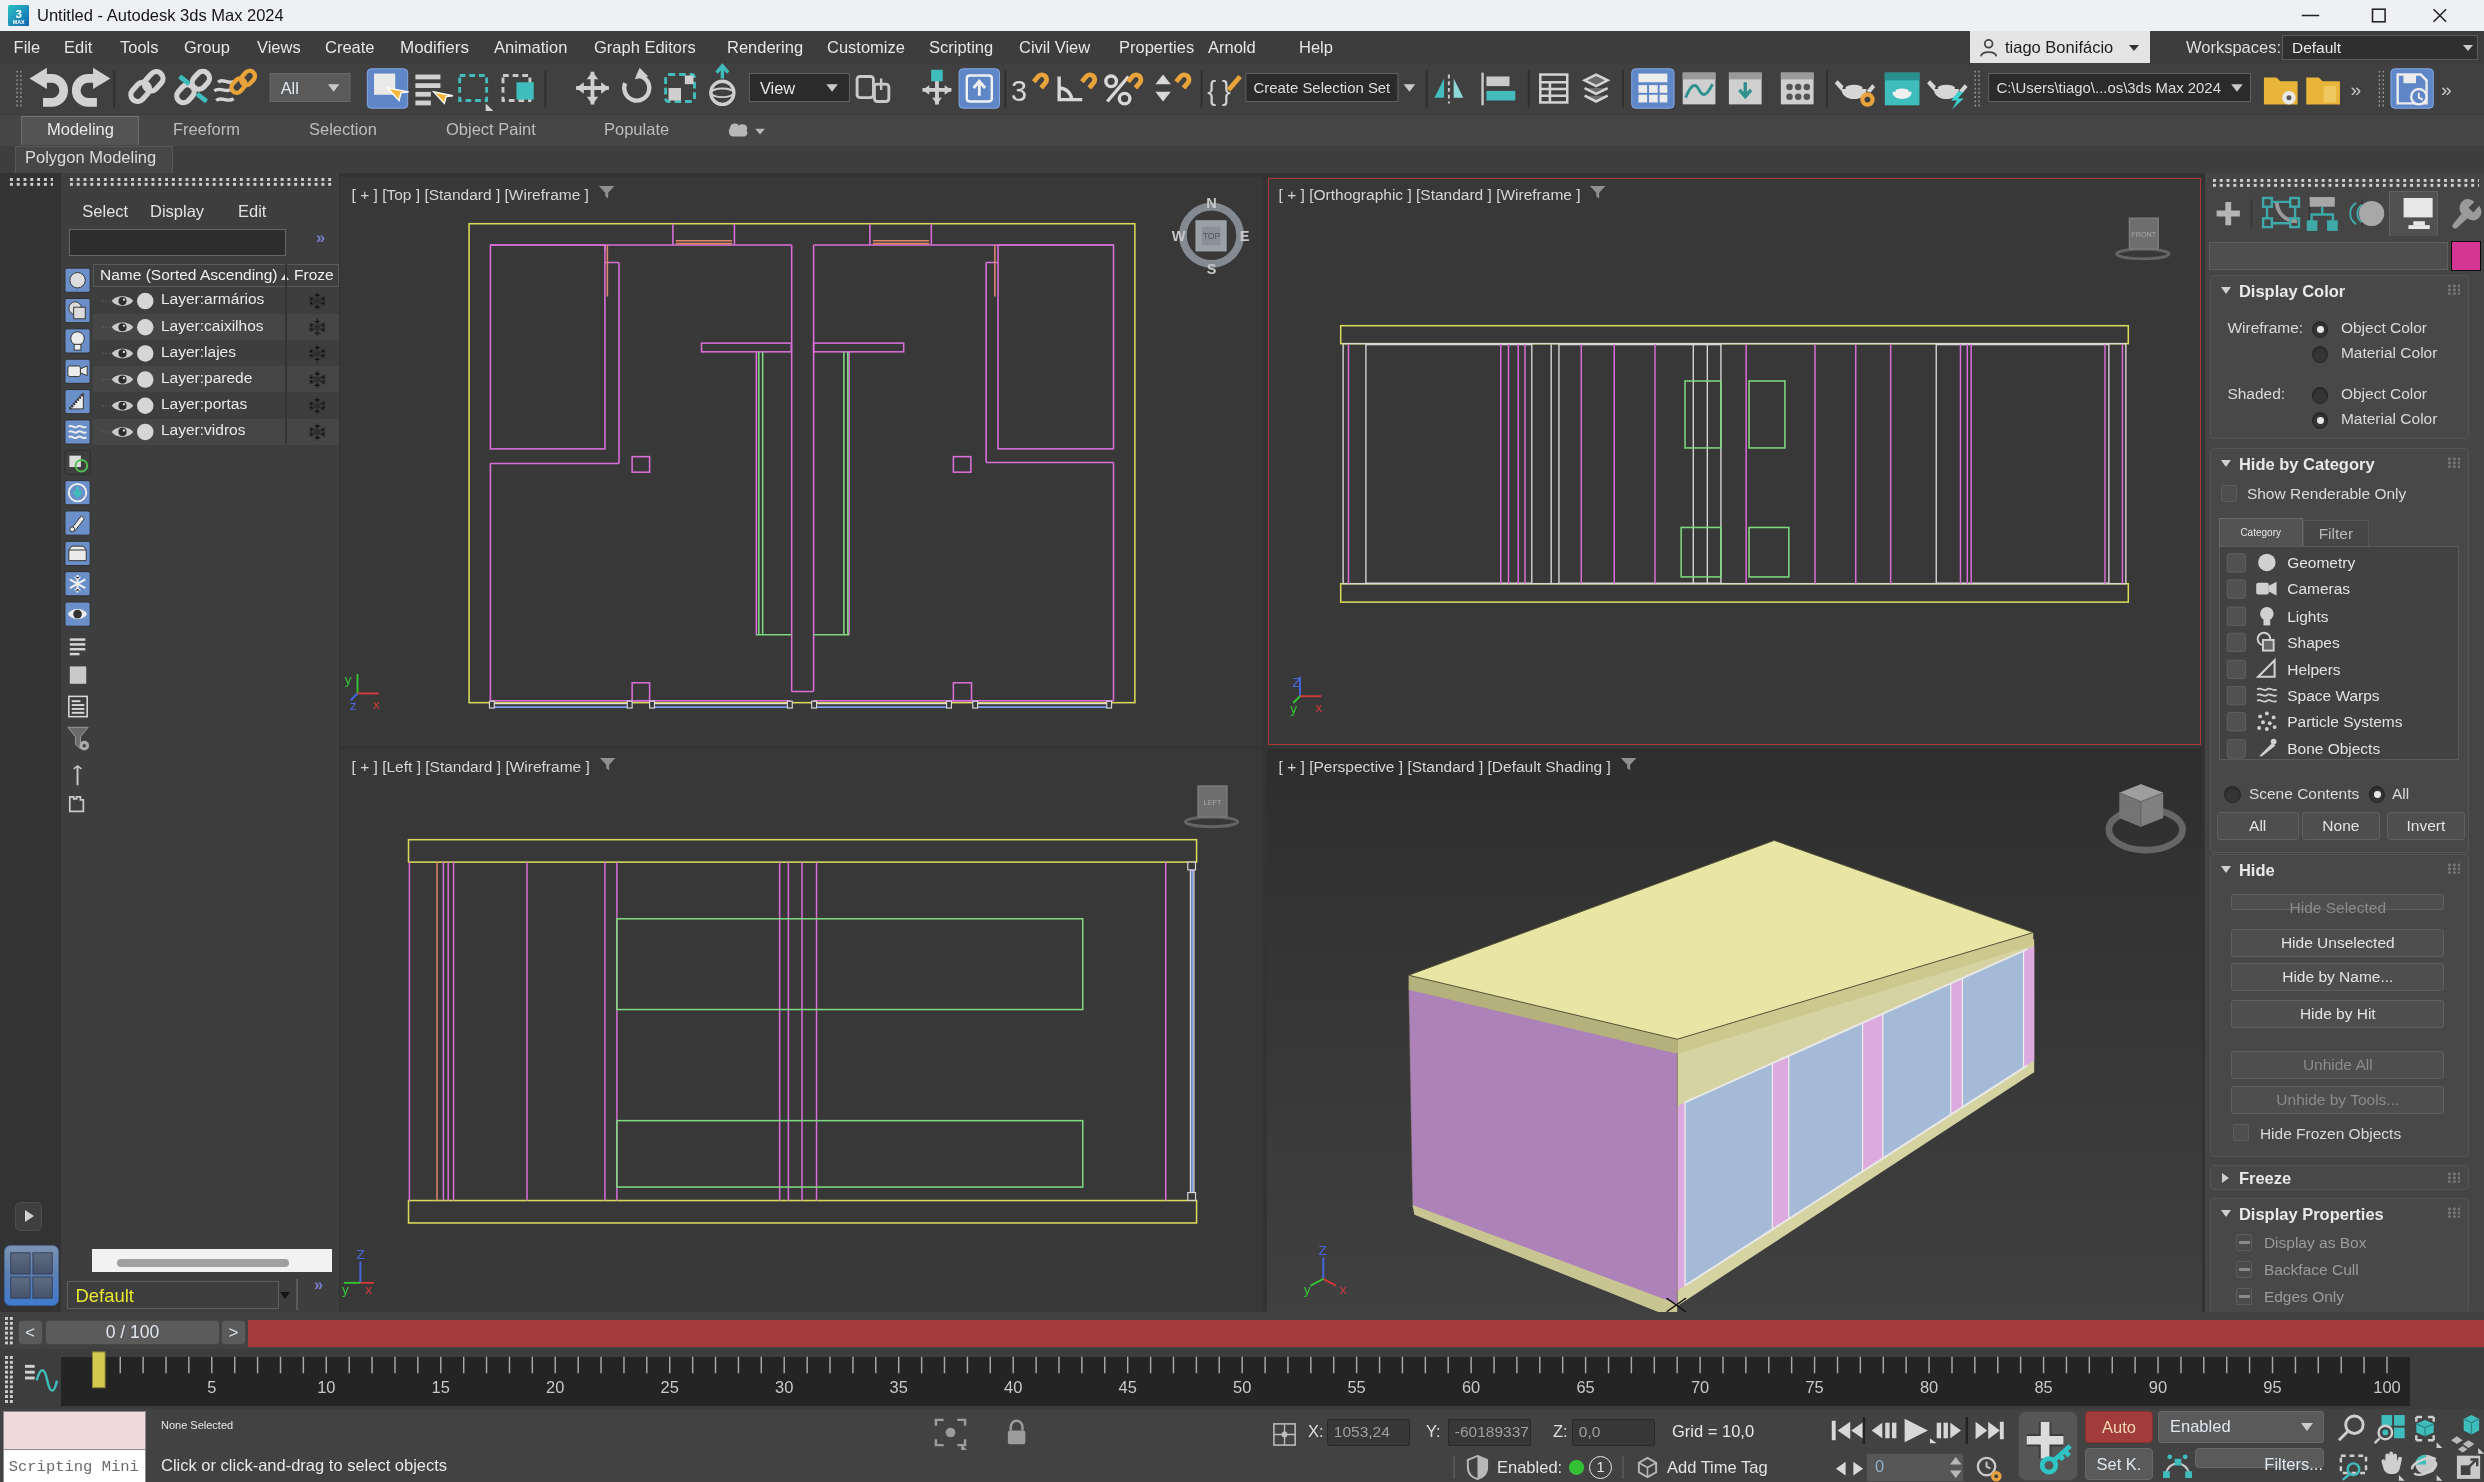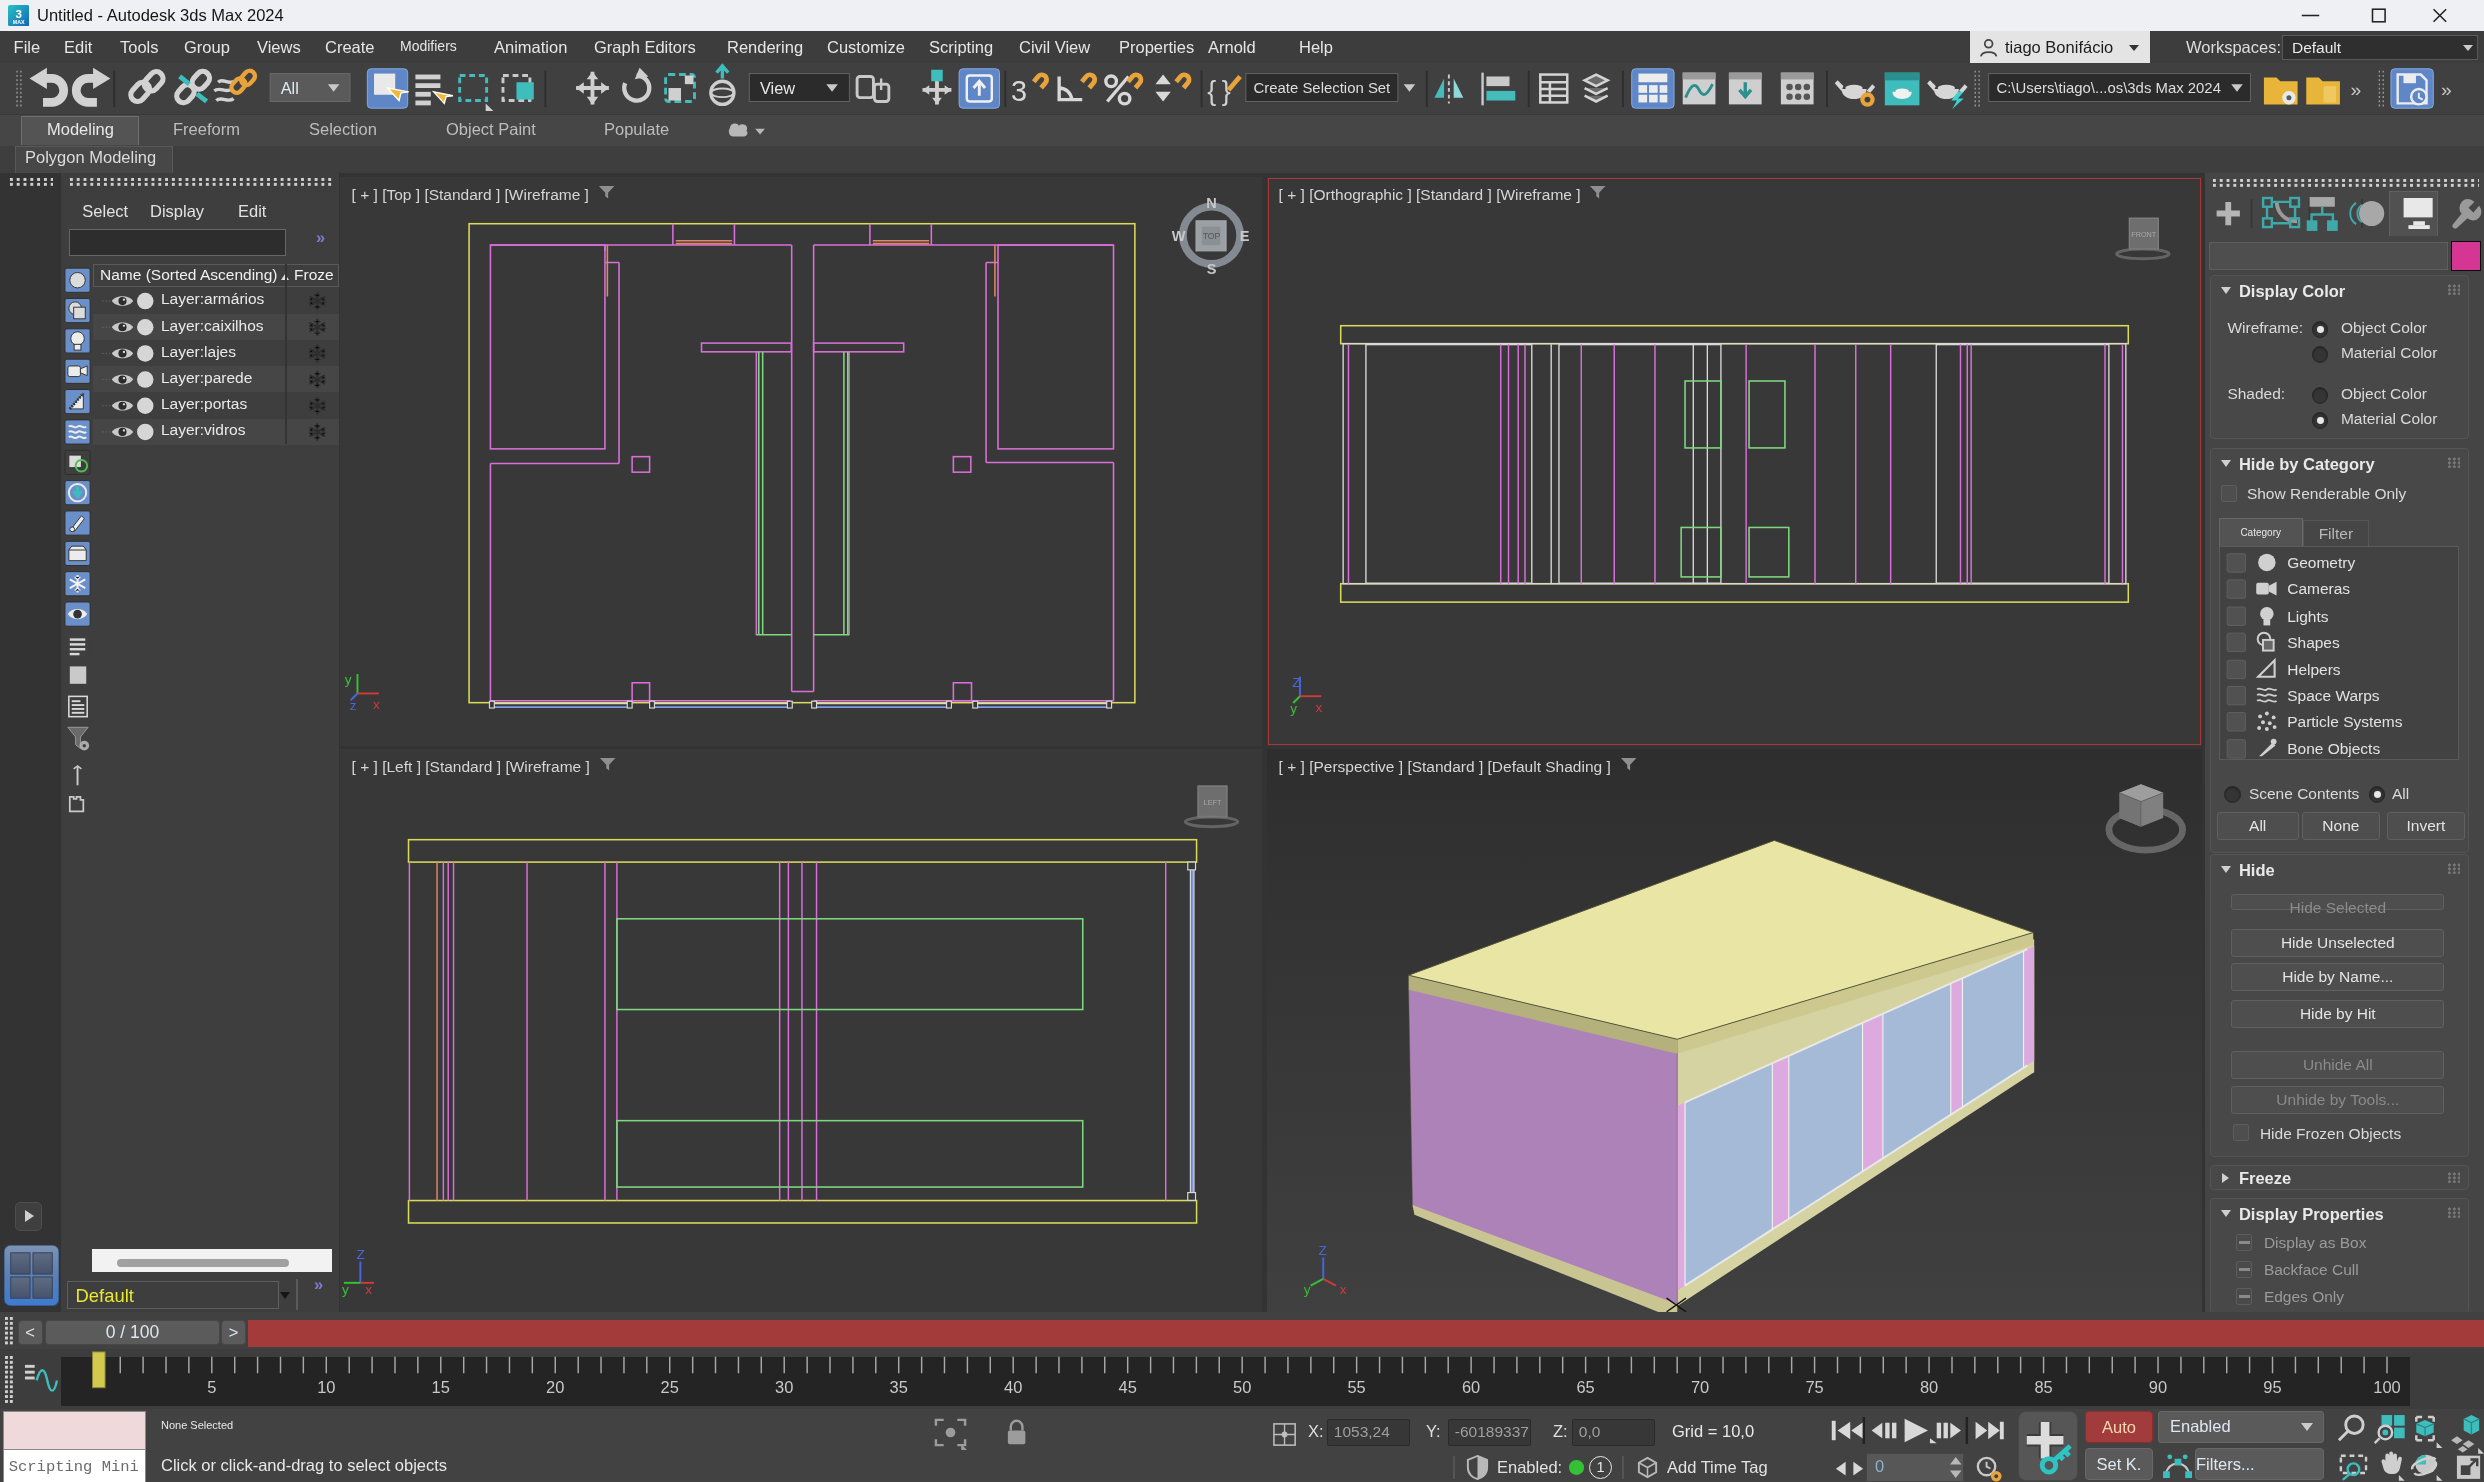--- a/index.html
+++ b/index.html
@@ -41,21 +41,21 @@
  <path d="M146 9.5 L159 22.5 M159 9.5 L146 22.5" stroke="#222" stroke-width="1.6"></path>
 </svg>
 
 <div class="abs" style="left:0;top:31px;width:2484px;height:32px;background:#3d3d3d"></div>
 <div class="tx" style="left:13.6px;top:38px;font-size:16.5px;color:#e6e6e6">File</div>
 <div class="tx" style="left:64px;top:38px;font-size:16.5px;color:#e6e6e6">Edit</div>
 <div class="tx" style="left:120px;top:38px;font-size:16.5px;color:#e6e6e6">Tools</div>
 <div class="tx" style="left:184px;top:38px;font-size:16.5px;color:#e6e6e6">Group</div>
 <div class="tx" style="left:257px;top:38px;font-size:16.5px;color:#e6e6e6">Views</div>
 <div class="tx" style="left:325px;top:38px;font-size:16.5px;color:#e6e6e6">Create</div>
-<div class="tx" style="left:400px;top:38px;font-size:14px;color:#e6e6e6">Modifiers</div>
+<div class="tx" style="left:400px;top:38px;font-size:17px;color:#e6e6e6">Modifiers</div>
 <div class="tx" style="left:494px;top:38px;font-size:16.5px;color:#e6e6e6">Animation</div>
 <div class="tx" style="left:594px;top:38px;font-size:16.5px;color:#e6e6e6">Graph Editors</div>
 <div class="tx" style="left:727px;top:38px;font-size:16.5px;color:#e6e6e6">Rendering</div>
 <div class="tx" style="left:827px;top:38px;font-size:16.5px;color:#e6e6e6">Customize</div>
 <div class="tx" style="left:929px;top:38px;font-size:16.5px;color:#e6e6e6">Scripting</div>
 <div class="tx" style="left:1019px;top:38px;font-size:16.5px;color:#e6e6e6">Civil View</div>
 <div class="tx" style="left:1119px;top:38px;font-size:16.5px;color:#e6e6e6">Properties</div>
 <div class="tx" style="left:1208px;top:38px;font-size:16.5px;color:#e6e6e6">Arnold</div>
 <div class="tx" style="left:1299px;top:38px;font-size:16.5px;color:#e6e6e6">Help</div>
 <div class="abs" style="left:1970px;top:31px;width:180px;height:32px;background:#e4e4e4"></div>
@@ -998,21 +998,21 @@
  <svg class="abs" style="left:2162px;top:43px" width="31" height="27" viewBox="0 0 32 28" fill="none">
       <path d="M3 24C8 8 24 8 29 24" stroke="#c9c9c9" stroke-width="2"></path>
       <g fill="#3fbdbd">
         <rect x="1" y="20" width="7" height="7"></rect>
         <rect x="24" y="20" width="7" height="7"></rect>
         <rect x="13" y="7" width="7" height="7"></rect>
         <circle cx="8" cy="5" r="2.5"></circle>
         <circle cx="24" cy="5" r="2.5"></circle>
       </g>
     </svg>
- <div class="abs" style="left:2195px;top:39px;width:129px;height:32px;background:#5a5a5a;border:1px solid #686868;border-radius:4px;color:#dfe8f0;font-size:16.5px;text-align:left;line-height:30px">Filters...</div>
+ <div class="abs" style="left:2195px;top:39px;width:129px;height:20px;background:#5a5a5a;border:1px solid #686868;border-radius:4px;color:#dfe8f0;font-size:16.5px;text-align:right;line-height:30px">Filters...</div>
 
  <svg class="abs" style="left:2337px;top:1.9px" width="147px" height="70" viewBox="0 0 152 72" fill="none">
   <g stroke="#cfcfcf" stroke-width="3">
         <circle cx="18" cy="14" r="9"></circle>
         <path d="M11 21L2 30"></path>
       </g>
   <g>
         <rect x="46" y="4" width="11" height="11" fill="#3fbdbd"></rect>
         <rect x="59" y="4" width="11" height="11" fill="#3fbdbd"></rect>
         <rect x="59" y="17" width="11" height="11" fill="#3fbdbd"></rect>

